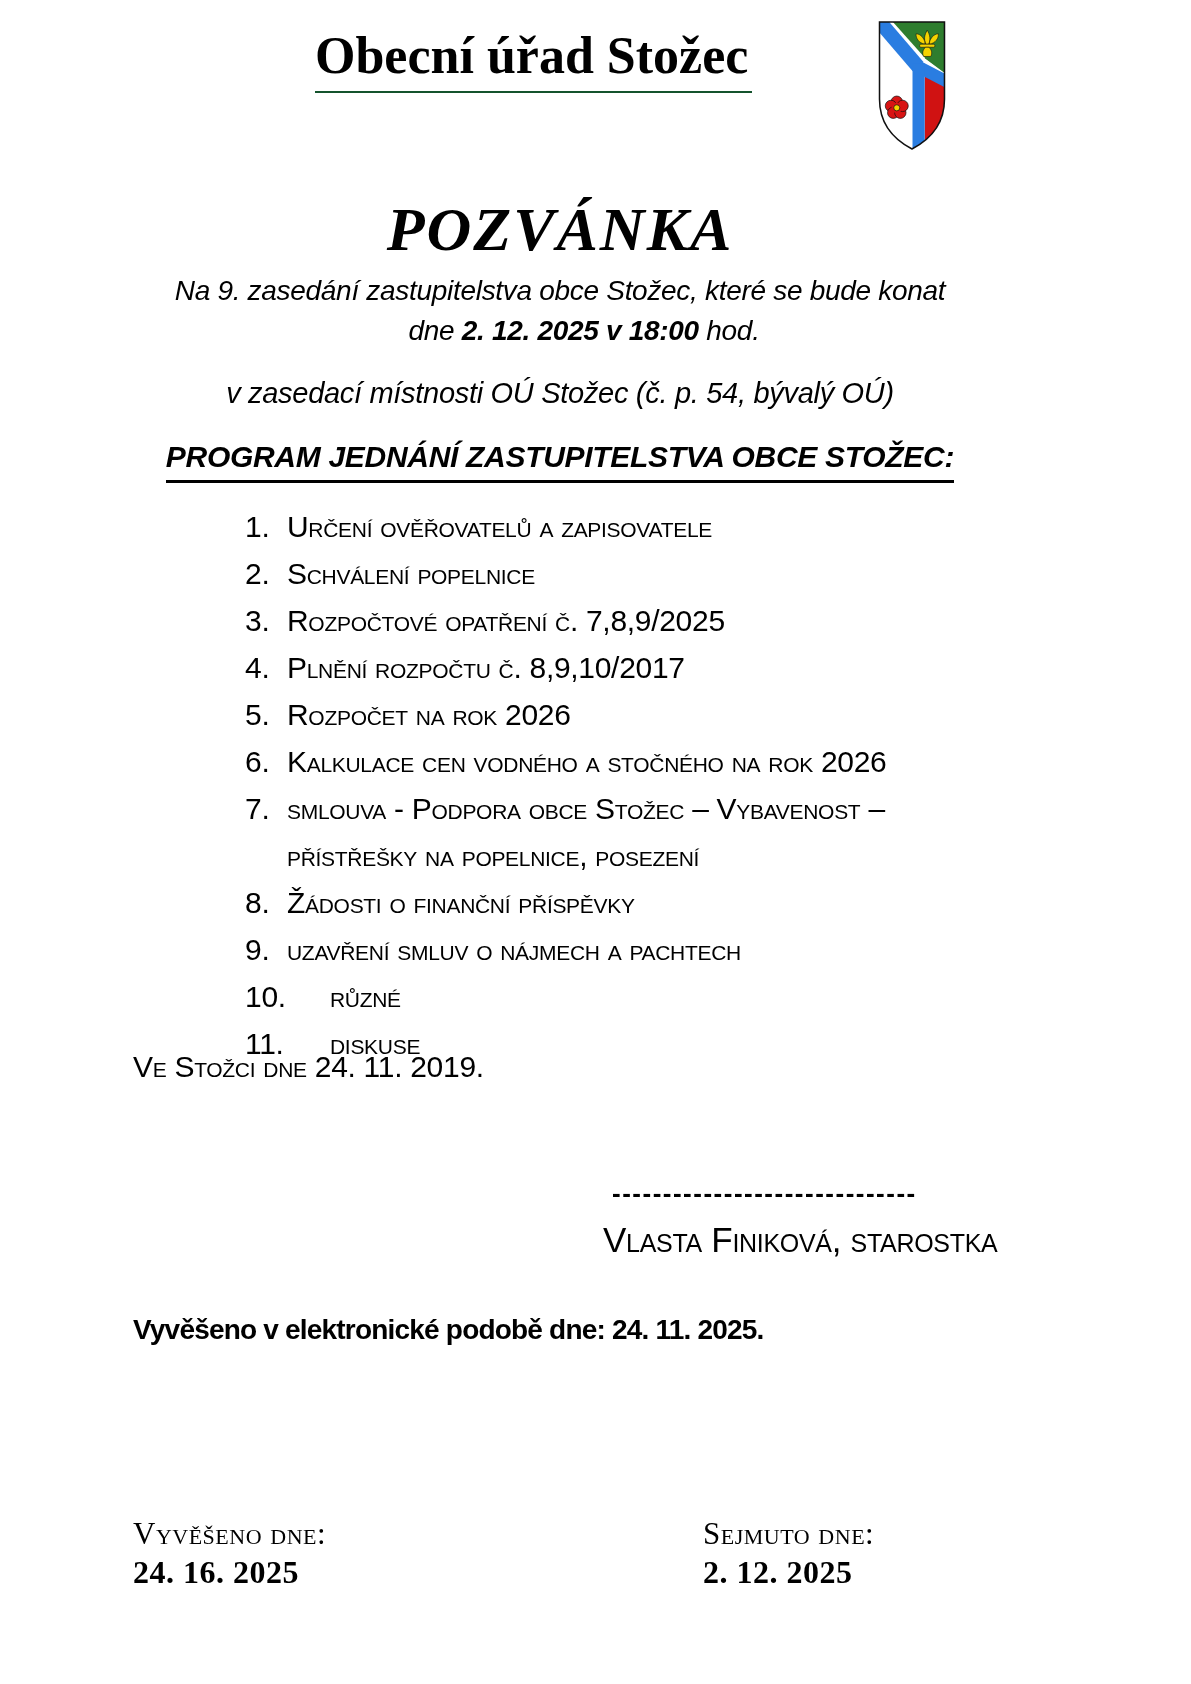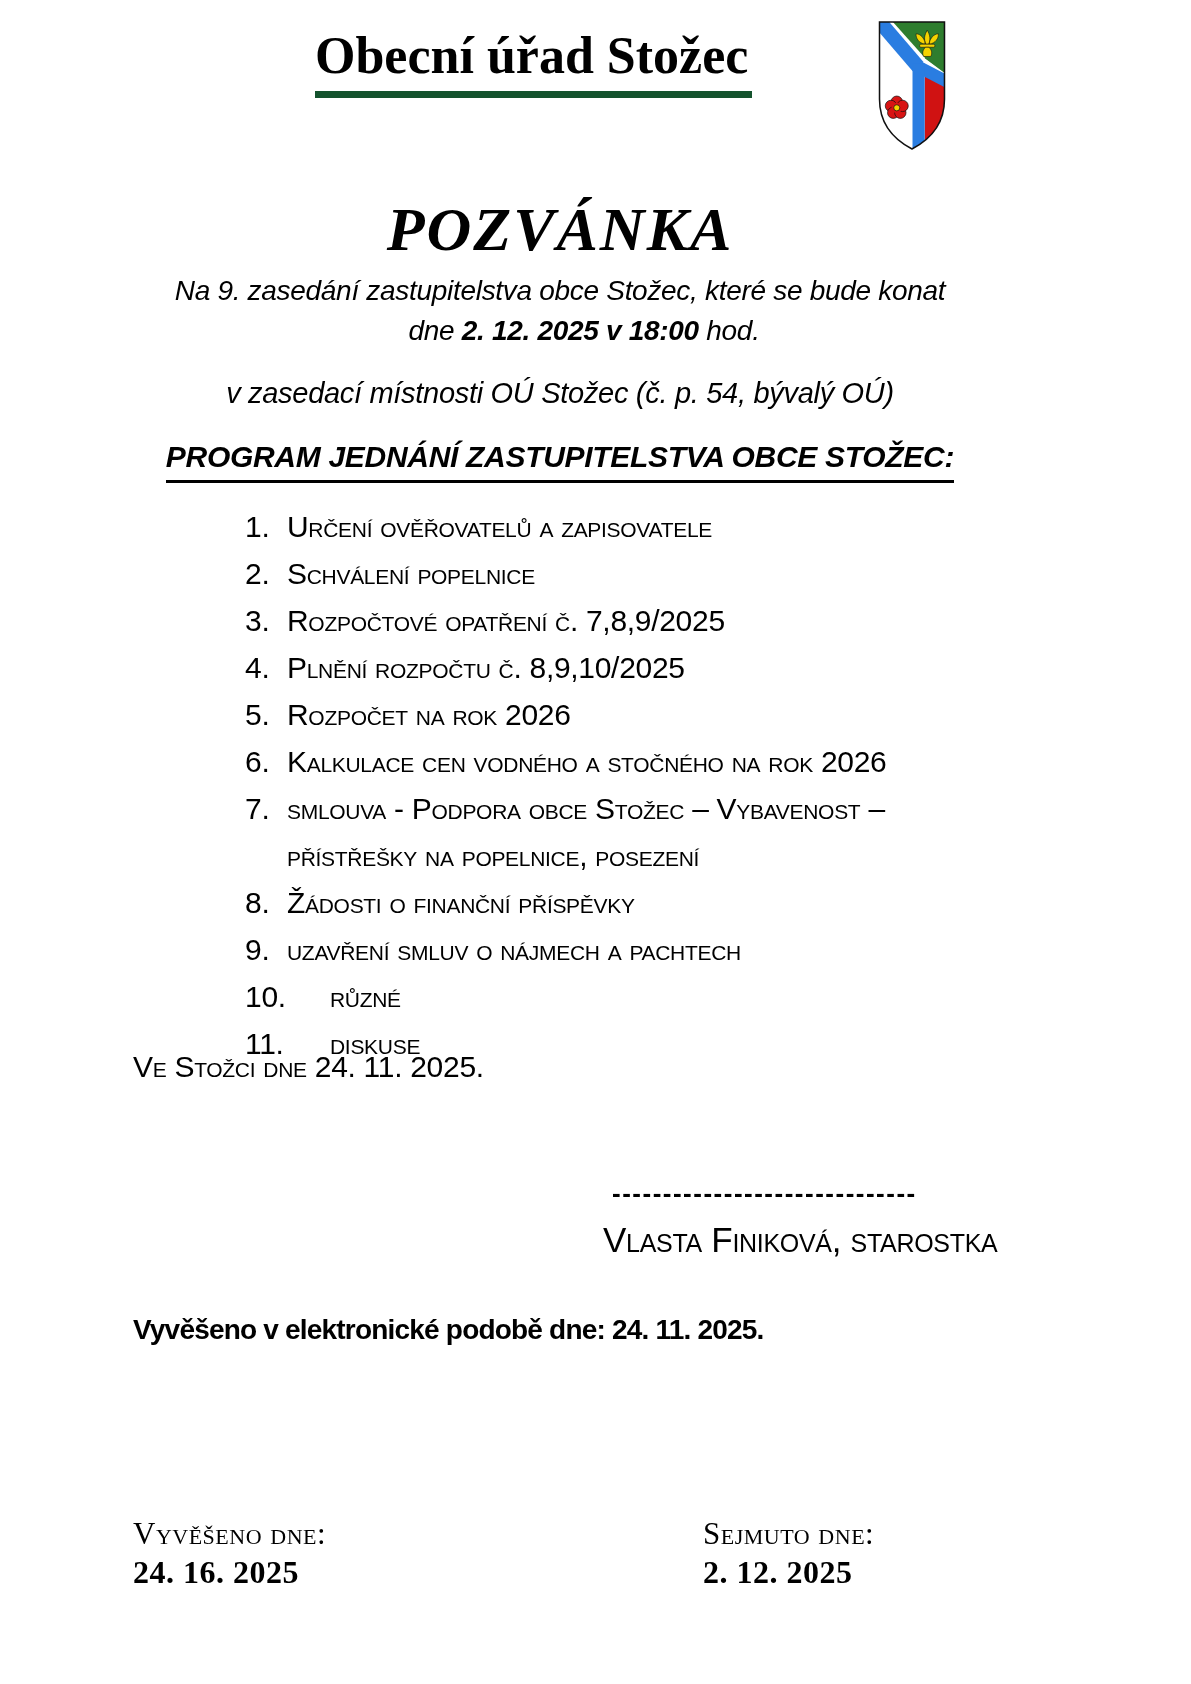--- a/index.html
+++ b/index.html
@@ -5,21 +5,21 @@
   html,body{margin:0;padding:0;}
   body{
     width:1191px;height:1684px;background:#ffffff;color:#000;
     font-family:"Liberation Sans", sans-serif;position:relative;overflow:hidden;
   }
   .abs{position:absolute;}
   
   .header-title{
     top:26px;left:315px;
     font-family:"Liberation Serif", serif;font-weight:bold;font-size:52px;
-    border-bottom:7px solid #14532d;padding:0 4px 6px 0;letter-spacing:0px;
+    border-bottom:2px solid #14532d;padding:0 4px 6px 0;letter-spacing:0px;
     white-space:nowrap;
     text-align:right;
   }
   
   .centerband{left:0;width:1120px;text-align:center;margin-top:32px;}
   .invitation-title{
     top:162px;
     font-family:"Liberation Serif", serif;font-weight:bold;font-style:italic;
     font-size:62px;letter-spacing:2px;
   }
@@ -105,31 +105,31 @@
 <div class="abs centerband location-line">v zasedací místnosti OÚ Stožec (č. p. 54, bývalý OÚ)</div>
 
 <div class="abs centerband program-heading-wrap">
   <span class="program-heading">PROGRAM JEDNÁNÍ ZASTUPITELSTVA OBCE STOŽEC:</span>
 </div>
 
 <div class="abs program-list" id="program-list">
     <div class="item"><span class="num">1.</span><span class="label">Určení ověřovatelů a zapisovatele</span></div>
     <div class="item"><span class="num">2.</span><span class="label">Schválení popelnice</span></div>
     <div class="item"><span class="num">3.</span><span class="label">Rozpočtové opatření č. 7,8,9/2025</span></div>
-    <div class="item"><span class="num">4.</span><span class="label">Plnění rozpočtu č. 8,9,10/2025</span></div>
+    <div class="item"><span class="num">4.</span><span class="label">Plnění rozpočtu č. 8,9,10/2017</span></div>
     <div class="item"><span class="num">5.</span><span class="label">Rozpočet na rok 2026</span></div>
     <div class="item"><span class="num">6.</span><span class="label">Kalkulace cen vodného a stočného na rok 2026</span></div>
     <div class="item"><span class="num">7.</span><span class="label">smlouva -  Podpora obce Stožec – Vybavenost –</span><div class="label2">přístřešky na popelnice, posezení</div></div>
     <div class="item"><span class="num">8.</span><span class="label">Žádosti o finanční příspěvky</span></div>
     <div class="item"><span class="num">9.</span><span class="label">uzavření smluv o nájmech a pachtech</span></div>
     <div class="item wide"><span class="num">10.</span><span class="label">různé</span></div>
     <div class="item wide"><span class="num">11.</span><span class="label">diskuse</span></div>
   </div>
 
-<div class="abs place-date">Ve Stožci dne 24. 11. 2025.</div>
+<div class="abs place-date">Ve Stožci dne 24. 11. 2019.</div>
 
 <div class="abs sig-dashes">------------------------------</div>
 <div class="abs signatory">Vlasta Finiková, starostka</div>
 
 <div class="abs published">Vyvěšeno v elektronické podobě dne: 24. 11. 2025.</div>
 
 <div class="abs posted-label">Vyvěšeno dne:</div>
 <div class="abs posted-date">24. 16. 2025</div>
 <div class="abs removed-label">Sejmuto dne:</div>
 <div class="abs removed-date">2. 12. 2025</div>

